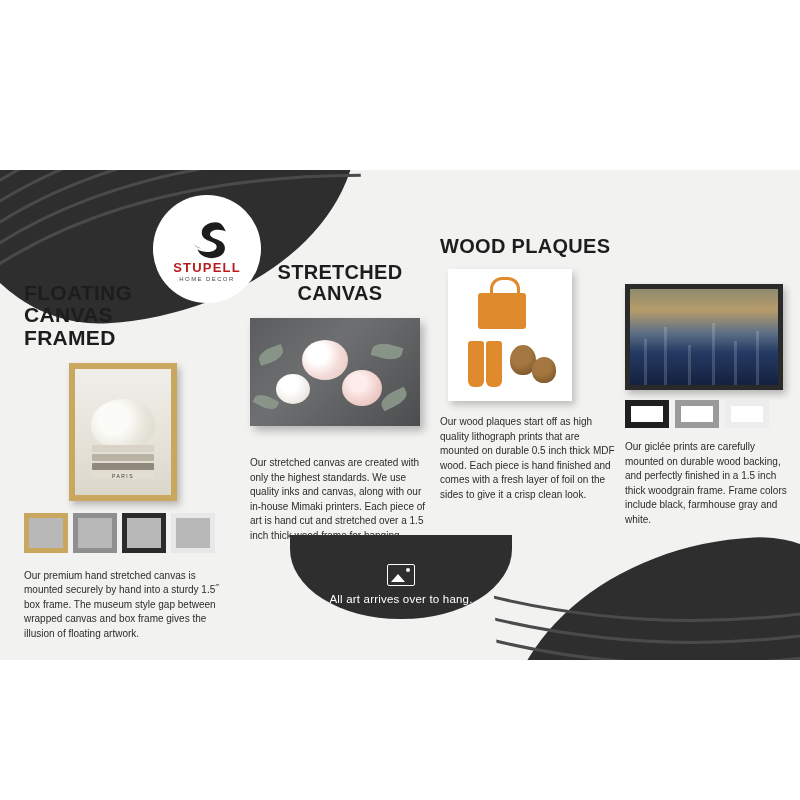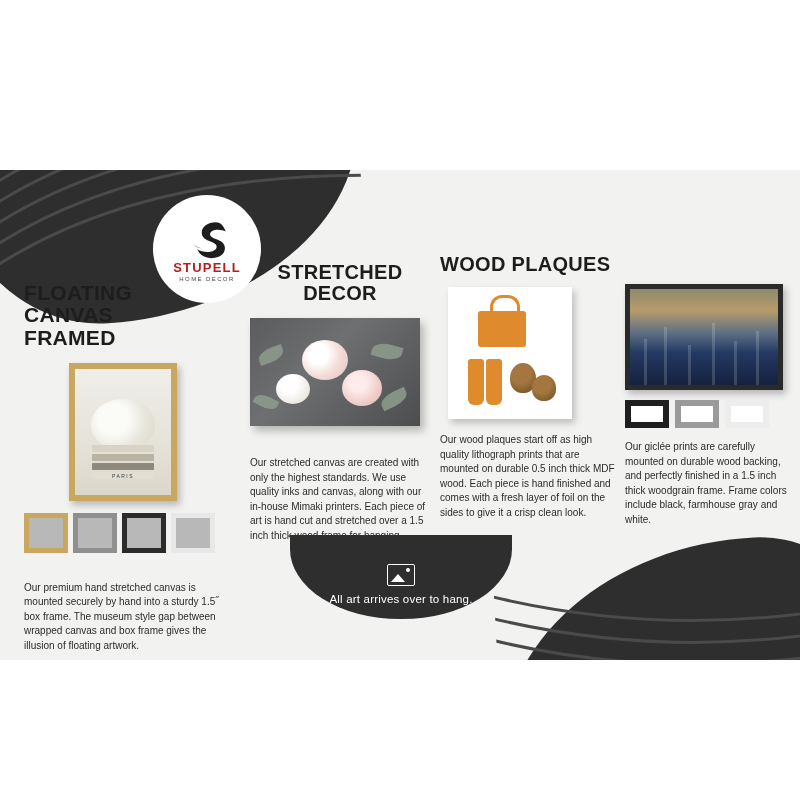--- a/index.html
+++ b/index.html
@@ -187,21 +187,21 @@
     background: radial-gradient(circle at 35% 35%, #fff 0 25%, #f4dcd9 55%, #e3c2bd 100%);
   }
   .leaf {
     position: absolute;
     background: #8e9c8d;
     border-radius: 60% 0 60% 0;
     opacity: .85;
   }
 
   
-  #col3 { left: 440px; top: 254px; width: 180px; }
+  #col3 { left: 440px; top: 236px; width: 180px; }
   #col3 .col-title { font-size: 20px; }
   .art-plaque {
     margin: 12px 0 0 8px;
     width: 124px;
     height: 132px;
     background: #ffffff;
     box-shadow: 3px 4px 7px rgba(0,0,0,.22);
     position: relative;
     overflow: hidden;
   }
@@ -396,27 +396,27 @@
       </div>
     </div>
 
     <div class="swatches">
       <div class="swatch" style="border-color:#c9a75f"></div>
       <div class="swatch" style="border-color:#8f8f8f"></div>
       <div class="swatch" style="border-color:#2b2b2b"></div>
       <div class="swatch" style="border-color:#e8e8e8"></div>
     </div>
 
-    <div class="col-body" style="margin-top:28px">Our premium hand stretched canvas is mounted securely by hand into a sturdy 1.5˝ box frame. The museum style gap between wrapped canvas and box frame gives the illusion of floating artwork.</div>
+    <div class="col-body" style="margin-top:16px">Our premium hand stretched canvas is mounted securely by hand into a sturdy 1.5˝ box frame. The museum style gap between wrapped canvas and box frame gives the illusion of floating artwork.</div>
   </div>
 
   <div class="col" id="col2">
     <div class="col-title">
       <div>STRETCHED</div>
-      <div>DECOR</div>
+      <div>CANVAS</div>
     </div>
 
     <div class="art-stretched">
       <div class="rose" style="left:52px;top:22px;width:46px;height:40px;"></div>
       <div class="rose" style="left:92px;top:52px;width:40px;height:36px;background:radial-gradient(circle at 40% 35%,#fdeceb 0 25%,#f0cfcb 60%,#dcb3ad 100%)"></div>
       <div class="rose" style="left:26px;top:56px;width:34px;height:30px;background:radial-gradient(circle at 40% 35%,#ffffff 0 30%,#ece9e2 70%,#d6d2c8 100%)"></div>
       <div class="leaf" style="left:8px;top:30px;width:26px;height:14px;transform:rotate(-20deg)"></div>
       <div class="leaf" style="left:122px;top:26px;width:30px;height:15px;transform:rotate(15deg)"></div>
       <div class="leaf" style="left:130px;top:74px;width:28px;height:14px;transform:rotate(-25deg)"></div>
       <div class="leaf" style="left:4px;top:78px;width:24px;height:12px;transform:rotate(28deg)"></div>

